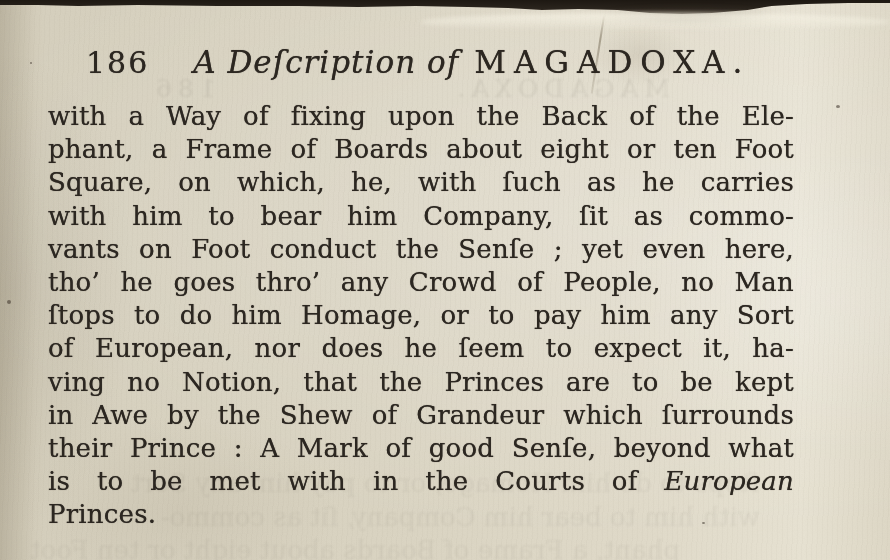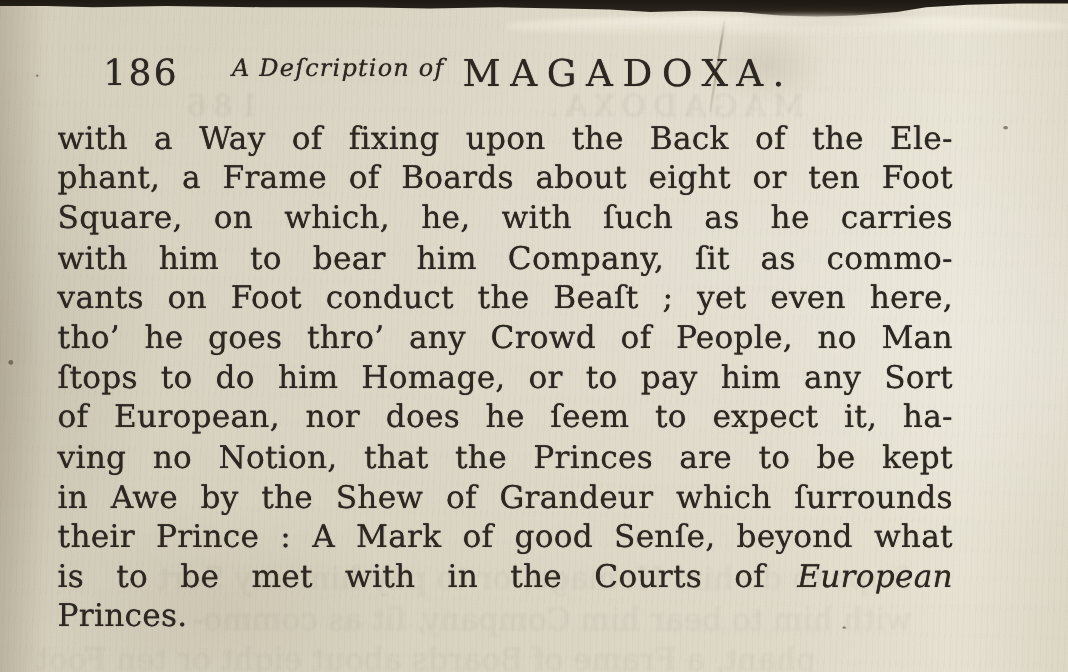--- a/index.html
+++ b/index.html
@@ -51,24 +51,24 @@
   .speck { position: absolute; border-radius: 50%; background: rgba(58,50,40,0.55); filter: blur(0.3px); }
   .speck.s1 { left: 7px;  top: 300px; width: 4px; height: 4px; }
   .speck.s2 { left: 836px; top: 105px; width: 4px; height: 3px; }
   .speck.s3 { left: 30px;  top: 62px;  width: 2px; height: 2px; }
   .speck.s4 { left: 702px; top: 522px; width: 3px; height: 2px; }
 
   .ink { color: #2c2721; text-shadow: 0 0 0.7px rgba(44,39,33,0.85); }
 
   .running-head {
     position: absolute; top: 44px; left: 86px;
-    display: flex; align-items: flex-start; white-space: nowrap;
+    display: flex; align-items: center; white-space: nowrap;
   }
   .page-num { font-size: 30px; letter-spacing: 2px; margin-right: 44px; }
-  .head-italic { font-style: italic; font-size: 20px; letter-spacing: 1px; margin-right: 15px; }
+  .head-italic { font-style: italic; font-size: 31px; letter-spacing: 1px; margin-right: 15px; }
   .head-caps { font-size: 31px; letter-spacing: 8px; display: inline-block; }
   .head-caps::first-letter { font-size: 31px; }
 
   .textblock {
     position: absolute; left: 48px; top: 100px; width: 746px;
     font-size: 26px; line-height: 33.2px; letter-spacing: 0.2px;
   }
   .tline { text-align: justify; text-align-last: justify; height: 33.2px; }
   .tline.last { text-align-last: left; }
   .ital { font-style: italic; }
@@ -115,21 +115,21 @@
     <span class="page-num">186</span>
     <span class="head-italic">A Deſcription of</span>
     <span class="head-caps">MAGADOXA.</span>
   </div>
 
   <div class="textblock ink">
     <div class="tline">with a Way of fixing upon the Back of the Ele-</div>
     <div class="tline">phant, a Frame of Boards about eight or ten Foot</div>
     <div class="tline">Square, on which, he, with ſuch as he carries</div>
     <div class="tline">with him to bear him Company, ſit as commo-</div>
-    <div class="tline">vants on Foot conduct the Beaſt ; yet even here,</div>
+    <div class="tline">vants on Foot conduct the Senſe ; yet even here,</div>
     <div class="tline">tho’ he goes thro’ any Crowd of People, no Man</div>
     <div class="tline">ſtops to do him Homage, or to pay him any Sort</div>
     <div class="tline">of European, nor does he ſeem to expect it, ha-</div>
     <div class="tline">ving no Notion, that the Princes are to be kept</div>
     <div class="tline">in Awe by the Shew of Grandeur which ſurrounds</div>
     <div class="tline">their Prince : A Mark of good Senſe, beyond what</div>
     <div class="tline">
       <span>is to be met with in the Courts of</span>
       <span class="ital">European</span>
     </div>

